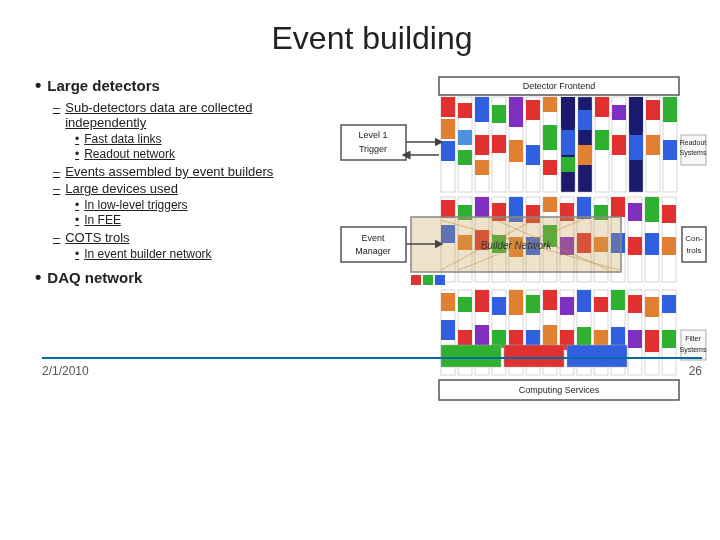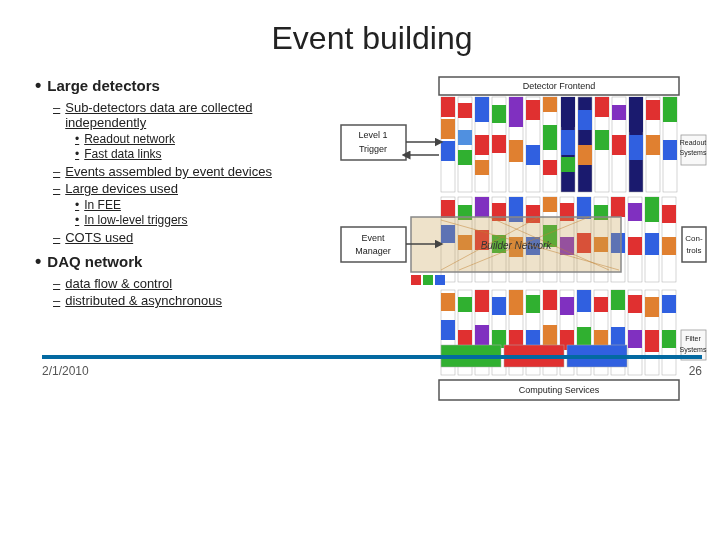--- a/index.html
+++ b/index.html
@@ -101,21 +101,21 @@
     .footer {
       position: absolute;
       bottom: 10px;
       left: 30px;
       right: 30px;
       display: flex;
       justify-content: space-between;
       align-items: center;
       font-size: 12px;
       color: #555;
-      border-top: 4px solid #0369a1;
+      border-top: 2px solid #0369a1;
       padding-top: 5px;
     }
 
     
     .svg-diagram {
       width: 370px;
       height: 370px;
     }
   </style>
 </head>
@@ -131,60 +131,55 @@
       <div class="bullet-main">
         <span>Large detectors</span>
       </div>
       <div class="sub-list">
 
         <div class="sub-item">
           <span>Sub-detectors data are collected independently</span>
         </div>
         <div class="sub-sub-list">
           <div class="sub-sub-item">
+            <span>Fast data links</span>
+          </div>
+          <div class="sub-sub-item">
             <span>Readout network</span>
           </div>
-          <div class="sub-sub-item">
-            <span>Fast data links</span>
-          </div>
         </div>
 
         <div class="sub-item">
-          <span>Events assembled by event devices</span>
+          <span>Events assembled by event builders</span>
         </div>
 
         <div class="sub-item">
           <span>Large devices used</span>
         </div>
         <div class="sub-sub-list">
+          <div class="sub-sub-item">
+            <span>In low-level triggers</span>
+          </div>
           <div class="sub-sub-item">
             <span>In FEE</span>
           </div>
+        </div>
+
+        <div class="sub-item">
+          <span>COTS trols</span>
+        </div>
+        <div class="sub-sub-list">
           <div class="sub-sub-item">
-            <span>In low-level triggers</span>
+            <span>In event builder network</span>
           </div>
-        </div>
-
-        <div class="sub-item">
-          <span>COTS used</span>
-        </div>
-        <div class="sub-sub-list">
         </div>
       </div>
 
       <div class="bullet-main">
         <span>DAQ network</span>
-      </div>
-      <div class="sub-list">
-        <div class="sub-item">
-          <span>data flow &amp; control</span>
-        </div>
-        <div class="sub-item">
-          <span>distributed &amp; asynchronous</span>
-        </div>
       </div>
     </div>
 
     <div class="right-col">
       <svg class="svg-diagram" viewBox="0 0 370 370" xmlns="http://www.w3.org/2000/svg">
 
         <rect x="100" y="2" width="240" height="18" fill="white" stroke="#555" stroke-width="1.5"></rect>
         <text x="220" y="14" text-anchor="middle" font-size="9" fill="#222">Detector Frontend</text>
 
         <g>

